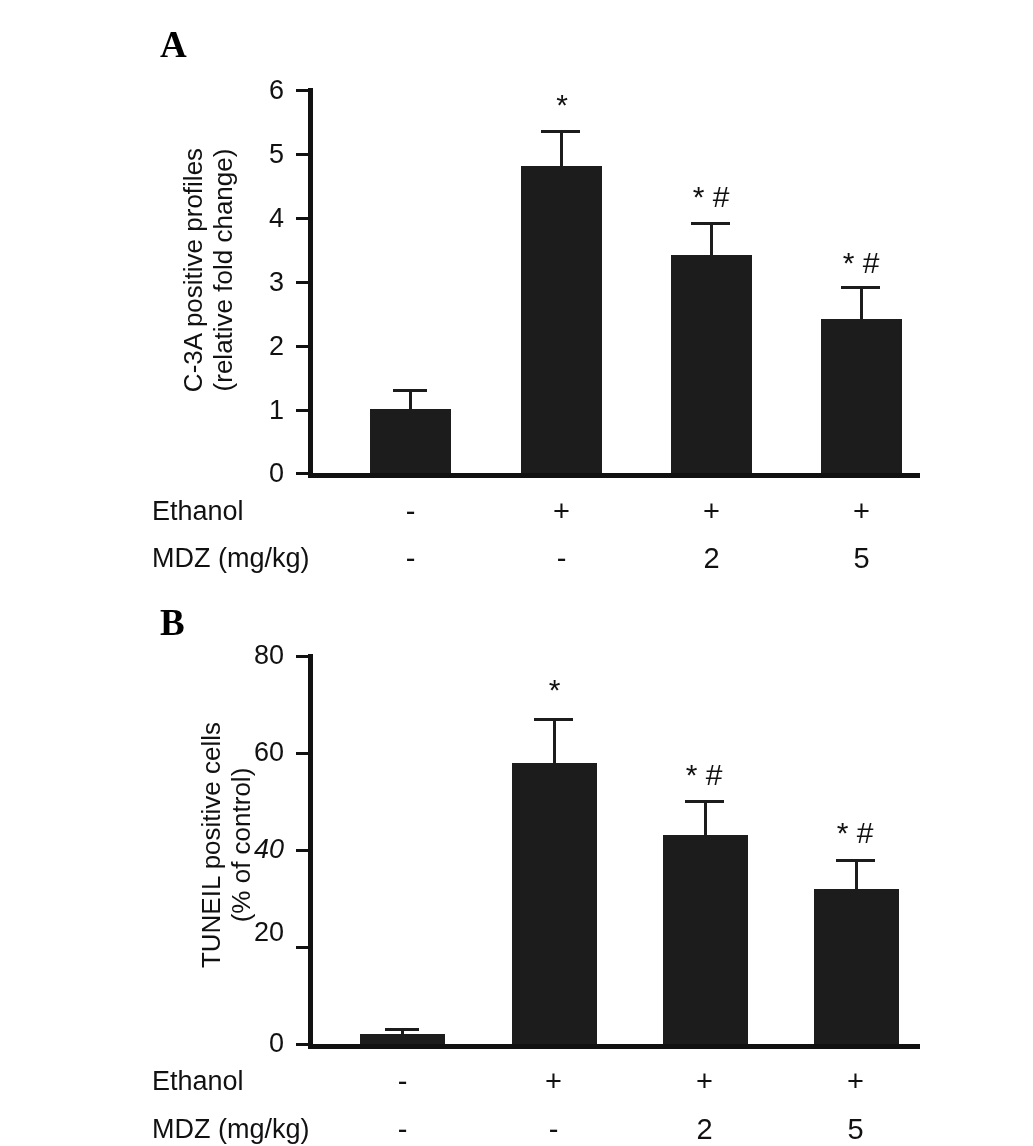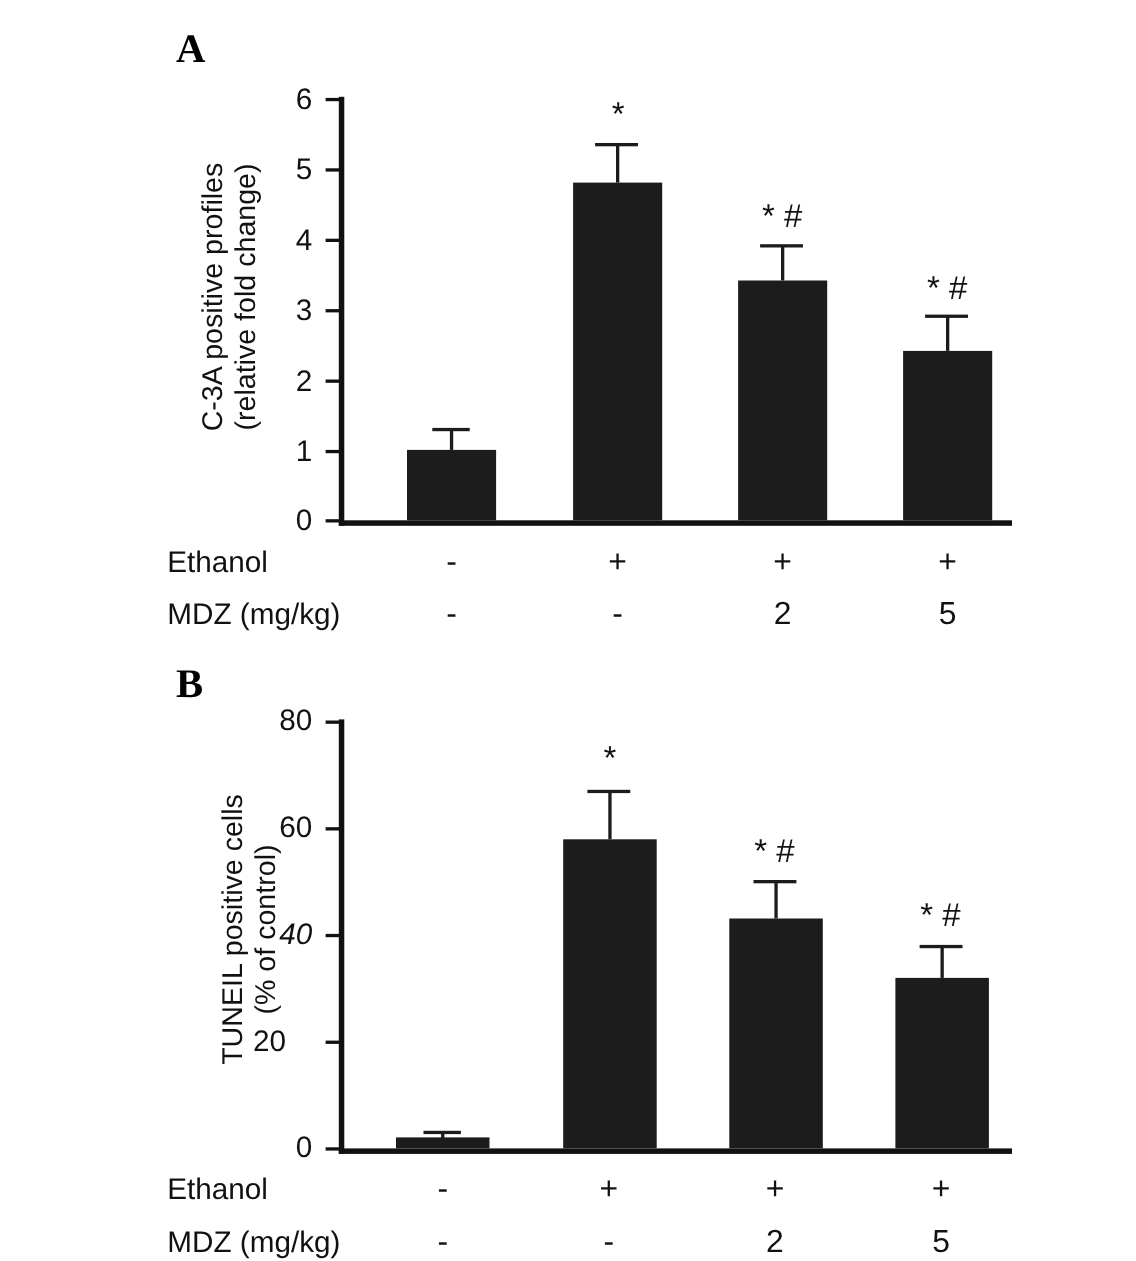--- a/index.html
+++ b/index.html
@@ -207,21 +207,21 @@
     <div class="tick" style="left:296px; top:65px;"></div>
     <div class="tick-label" style="left:206px; top:52px; width:78px;">80</div>
 
     <div class="tick" style="left:296px; top:162px;"></div>
     <div class="tick-label" style="left:206px; top:149px; width:78px;">60</div>
 
     <div class="tick" style="left:296px; top:259px;"></div>
     <div class="tick-label" style="left:206px; top:246px; width:78px;font-style:italic;">40</div>
 
     <div class="tick" style="left:296px; top:356px;"></div>
-    <div class="tick-label" style="left:206px; top:343px; width:78px;text-align:center;">20</div>
+    <div class="tick-label" style="left:206px; top:329px; width:78px;">20</div>
 
     <div class="tick" style="left:296px; top:453px;"></div>
     <div class="tick-label" style="left:206px; top:440px; width:78px;">0</div>
 
     <div class="bar" style="left:360px; top:444px; width:85px; height:10px;"></div>
     <div class="errbar" style="left:401px; top:439px; height:6px;"></div>
     <div class="errcap" style="left:385px; top:438px; width:34px;"></div>
 
     <div class="bar" style="left:512px; top:173px; width:85px; height:281px;"></div>
     <div class="errbar" style="left:553px; top:129px; height:44px;"></div>

